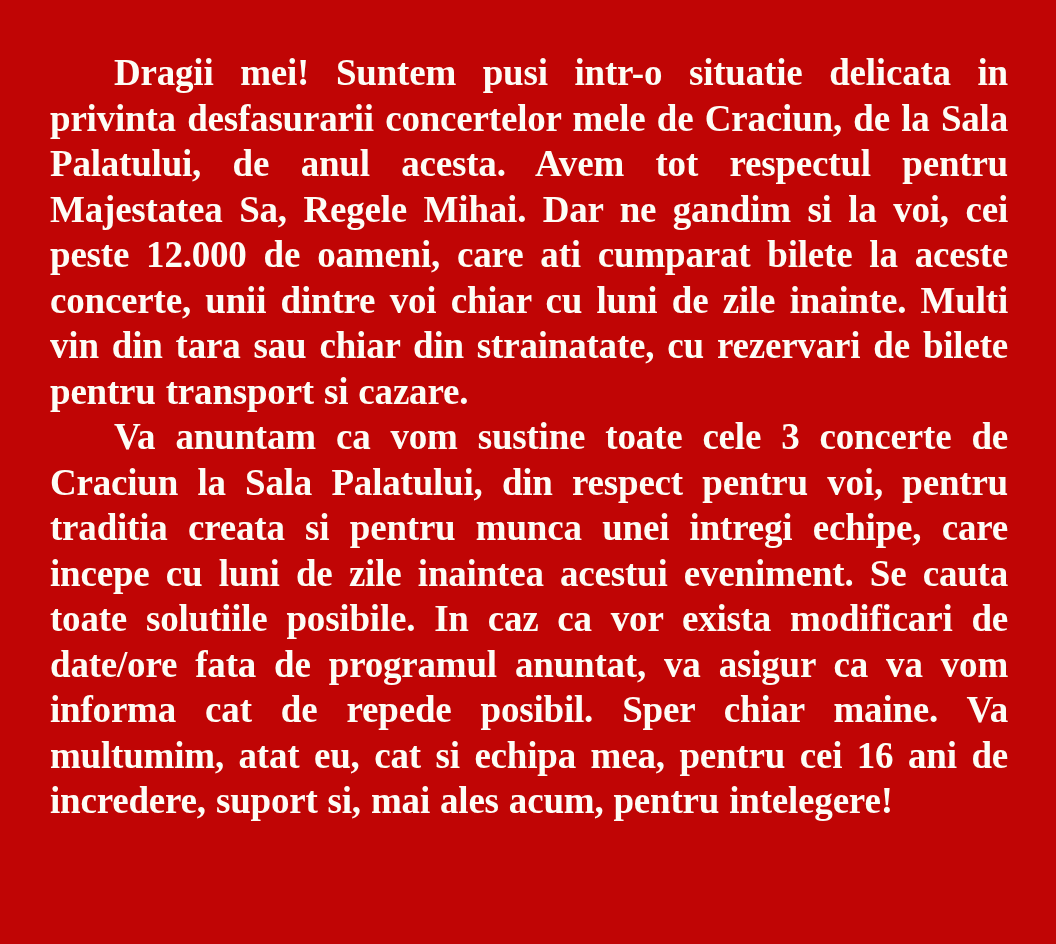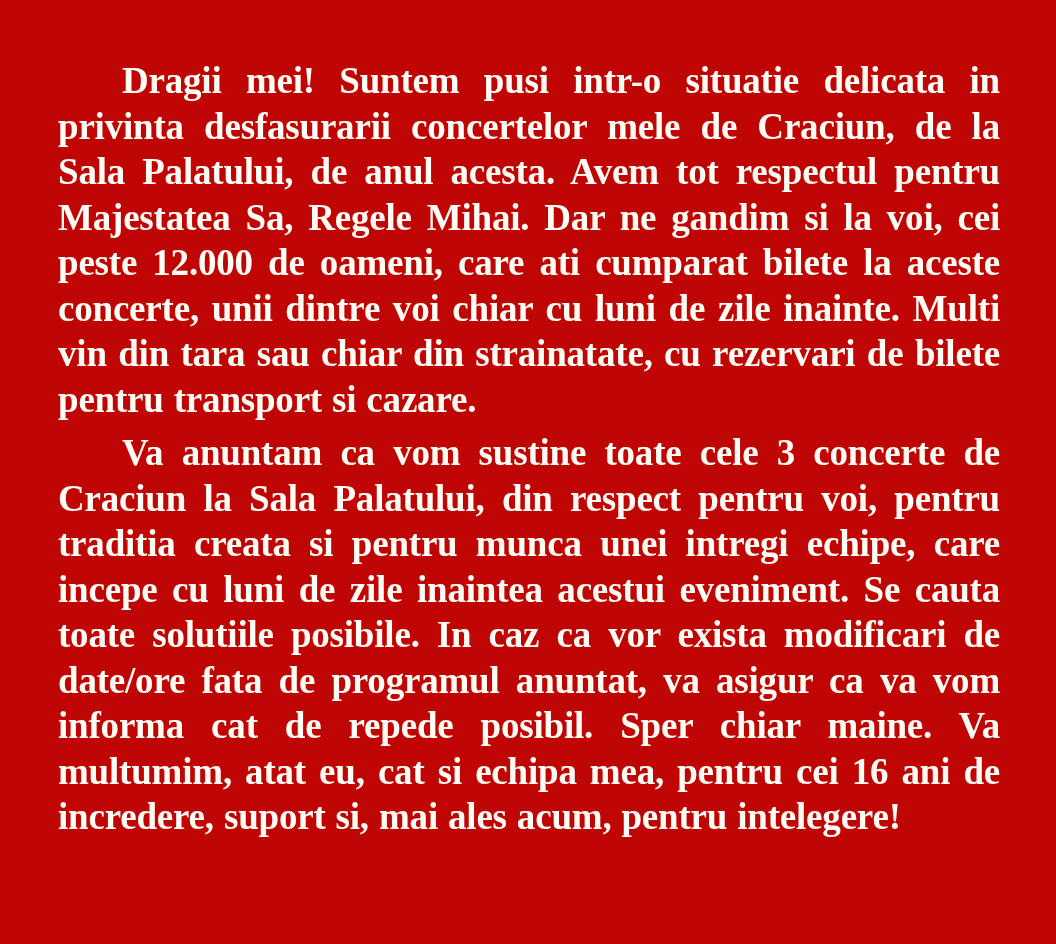--- a/index.html
+++ b/index.html
@@ -17,21 +17,21 @@
     overflow: hidden;
   }
   .announcement {
     box-sizing: border-box;
     width: 1056px;
     height: 944px;
     padding: 50px 48px 0 50px;
     background: var(--bg);
   }
   .announcement p {
-    margin: 8px;
+    margin: 0;
     color: var(--fg);
     font-family: "Liberation Serif", "DejaVu Serif", serif;
     font-weight: bold;
     font-stretch: condensed;
     font-size: 37px;
     line-height: 45.5px;
     text-align: justify;
     text-indent: 64px;
     letter-spacing: -0.2px;
     word-spacing: 1px;

